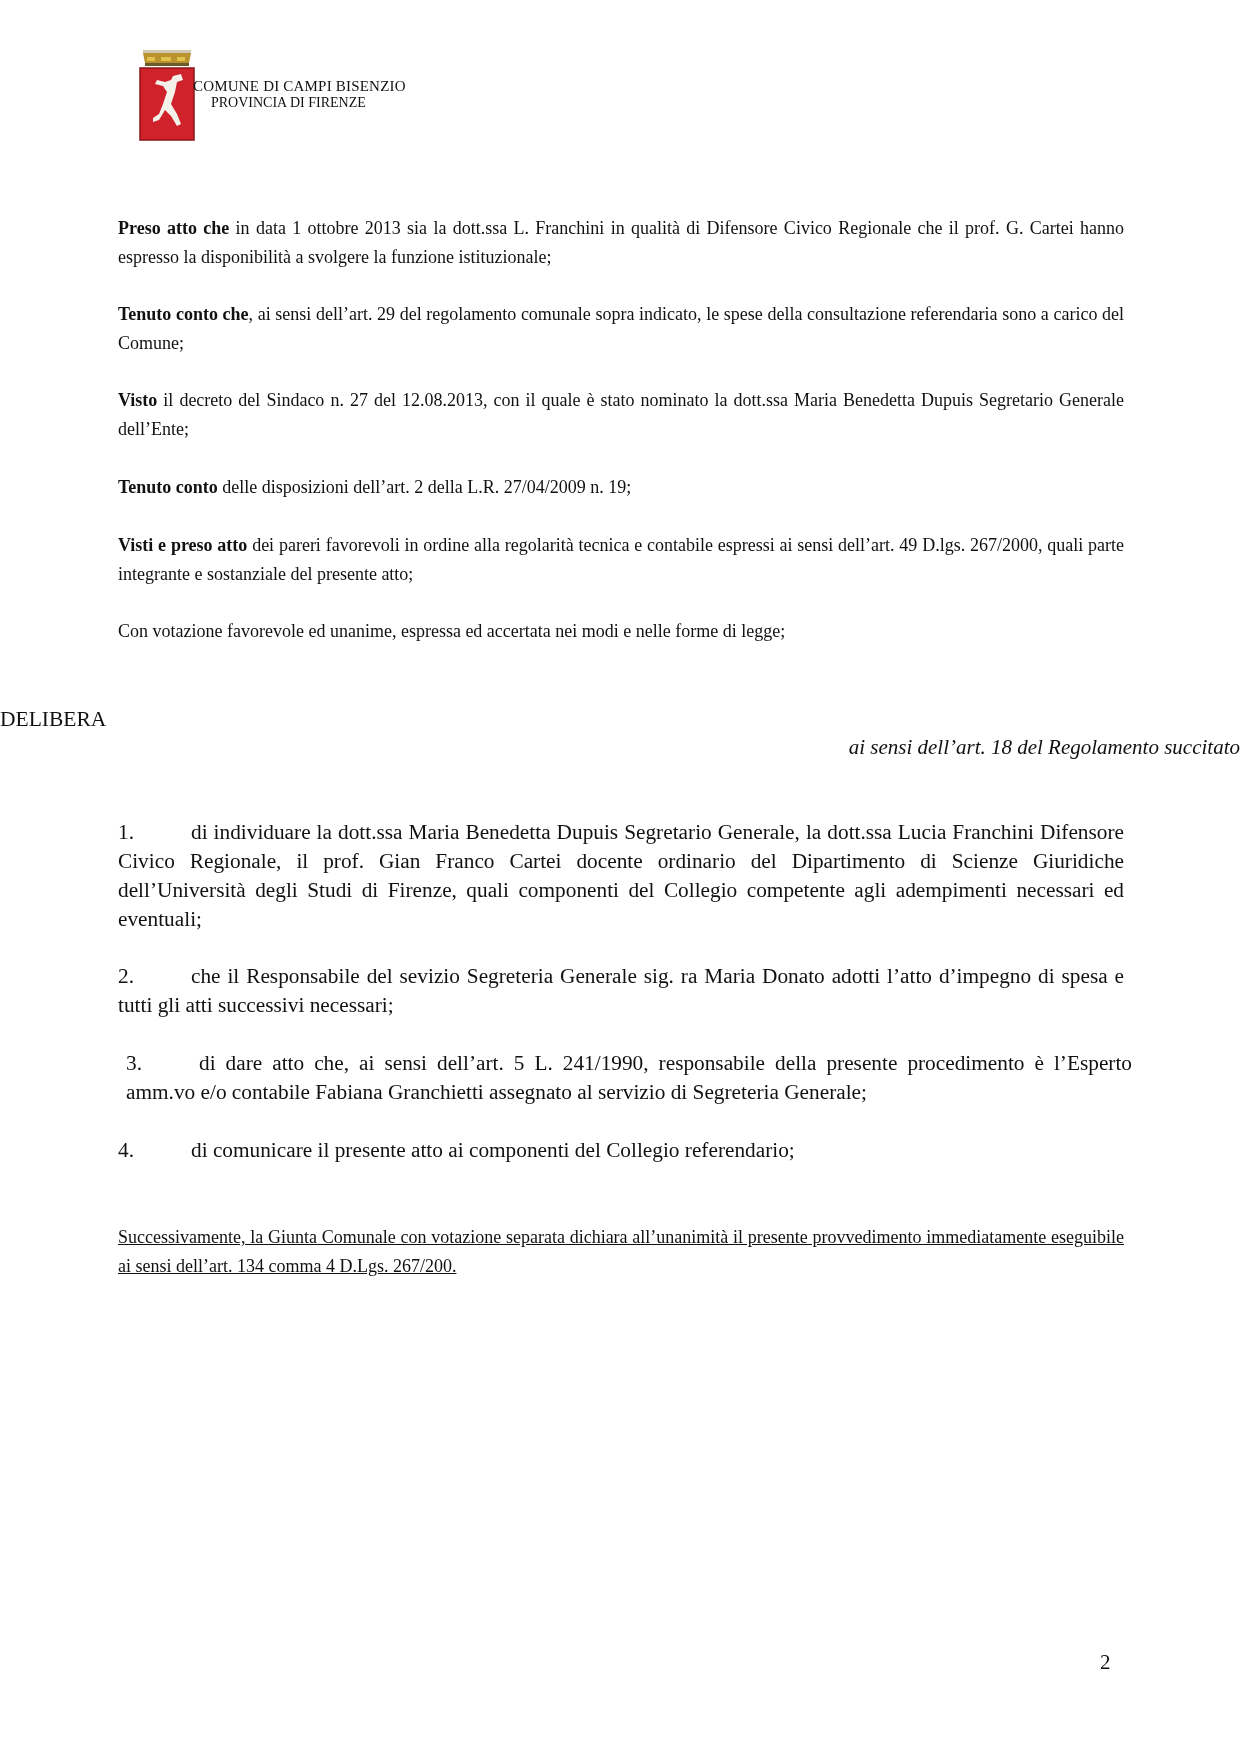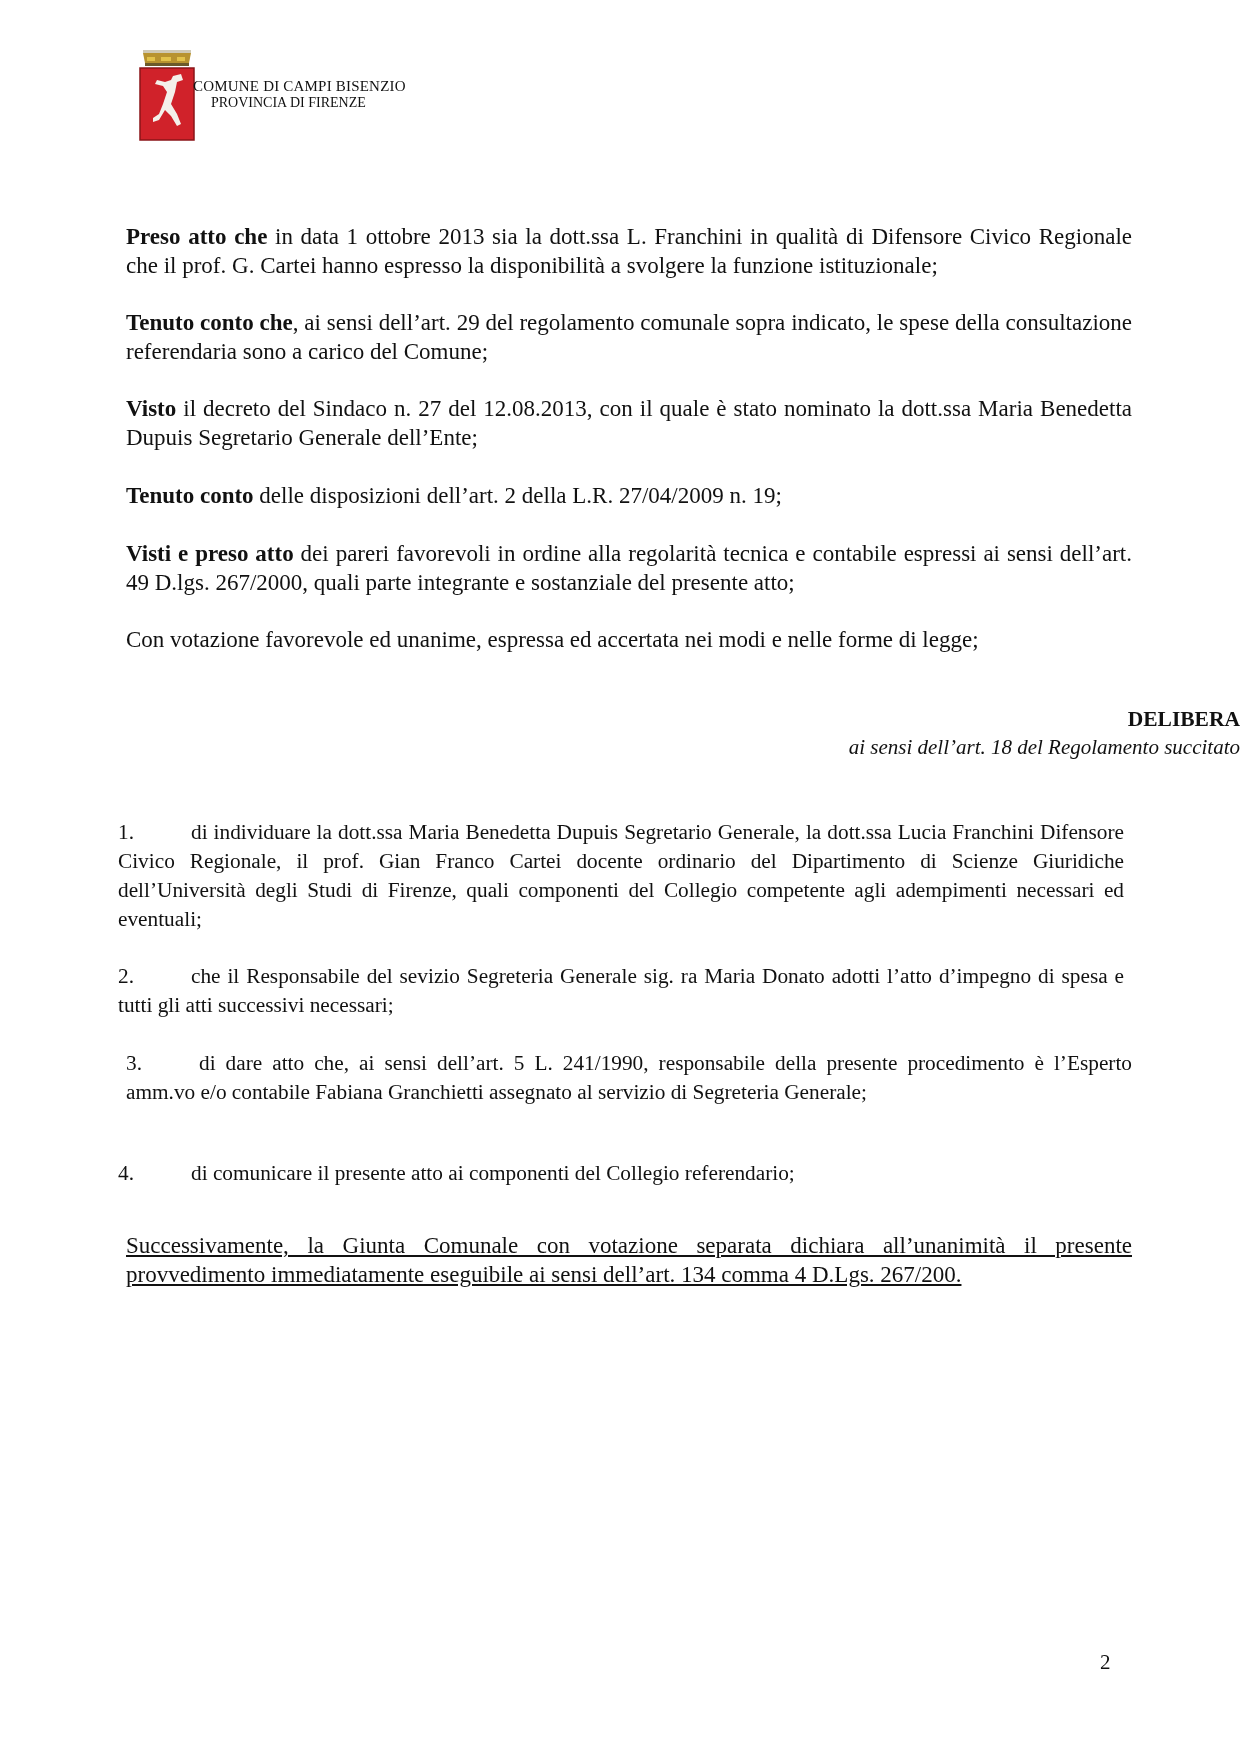--- a/index.html
+++ b/index.html
@@ -10,25 +10,25 @@
     }
     .header { position: absolute; left: 133px; top: 48px; width: 400px; height: 105px; }
     .crest { position: absolute; left: 4px; top: 0; width: 60px; height: 100px; }
     .header-text { position: absolute; left: 60px; top: 30px; }
     .header-title {
       font-size: 15px; line-height: 17px; letter-spacing: 0.2px;
     }
     .header-sub {
       font-size: 14px; line-height: 16px; padding-left: 18px;
     }
-    .para { position: absolute; left: 118px; width: 1006px; font-size: 23px; line-height: 29px; text-align: justify; margin: 8px; }
+    .para { position: absolute; left: 118px; width: 1006px; font-size: 18px; line-height: 29px; text-align: justify; margin: 0; }
 
     .deliberate-title {
       position: absolute; left: 0; width: 1240px; top: 706px;
-      text-align: right; font-weight: bold; font-size: 21.5px; line-height: 26px;
+      text-align: left; font-weight: normal; font-size: 21.5px; line-height: 26px;
     }
     .deliberate-sub {
       position: absolute; left: 0; width: 1240px; top: 734px;
       text-align: right; font-style: italic; font-size: 21px; line-height: 26px;
     }
 
     .item { position: absolute; left: 118px; width: 1006px; font-size: 21.3px; line-height: 29px; text-align: justify; margin: 0; }
     .item .num { display: inline-block; width: 73px; }
 
     .page-number {
@@ -72,17 +72,17 @@
 
 <div class="deliberate-title">DELIBERA</div>
 <div class="deliberate-sub">ai sensi dell’art. 18 del Regolamento succitato</div>
 
 <p class="item" style="top:818px;"><span class="num">1.</span><span>di individuare la dott.ssa Maria Benedetta Dupuis Segretario Generale, la dott.ssa Lucia Franchini Difensore Civico Regionale, il prof. Gian Franco Cartei docente ordinario del Dipartimento di Scienze Giuridiche dell’Università degli Studi di Firenze, quali componenti del Collegio competente agli adempimenti necessari ed eventuali;</span></p>
 
 <p class="item" style="top:962px;"><span class="num">2.</span><span>che il Responsabile del sevizio Segreteria Generale sig. ra Maria Donato adotti l’atto d’impegno di spesa e tutti gli atti successivi necessari;</span></p>
 
 <p class="item" style="top:1049px;margin-left:8px;"><span class="num">3.</span><span>di dare atto che, ai sensi dell’art. 5 L. 241/1990, responsabile della presente procedimento è l’Esperto amm.vo e/o contabile Fabiana Granchietti assegnato al servizio di Segreteria Generale;</span></p>
 
-<p class="item" style="top:1136px;margin-top:23px;"><span class="num">4.</span><span>di comunicare il presente atto ai componenti del Collegio referendario;</span></p>
+<p class="item" style="top:1136px;"><span class="num">4.</span><span>di comunicare il presente atto ai componenti del Collegio referendario;</span></p>
 
 <p class="para" style="top:1223px;text-decoration:underline;"><span>Successivamente, la Giunta Comunale con votazione separata dichiara all’unanimità il presente provvedimento immediatamente eseguibile ai sensi dell’art. 134 comma 4 D.Lgs. 267/200.</span></p>
 
 <div class="page-number">2</div>
 
 </body></html>

